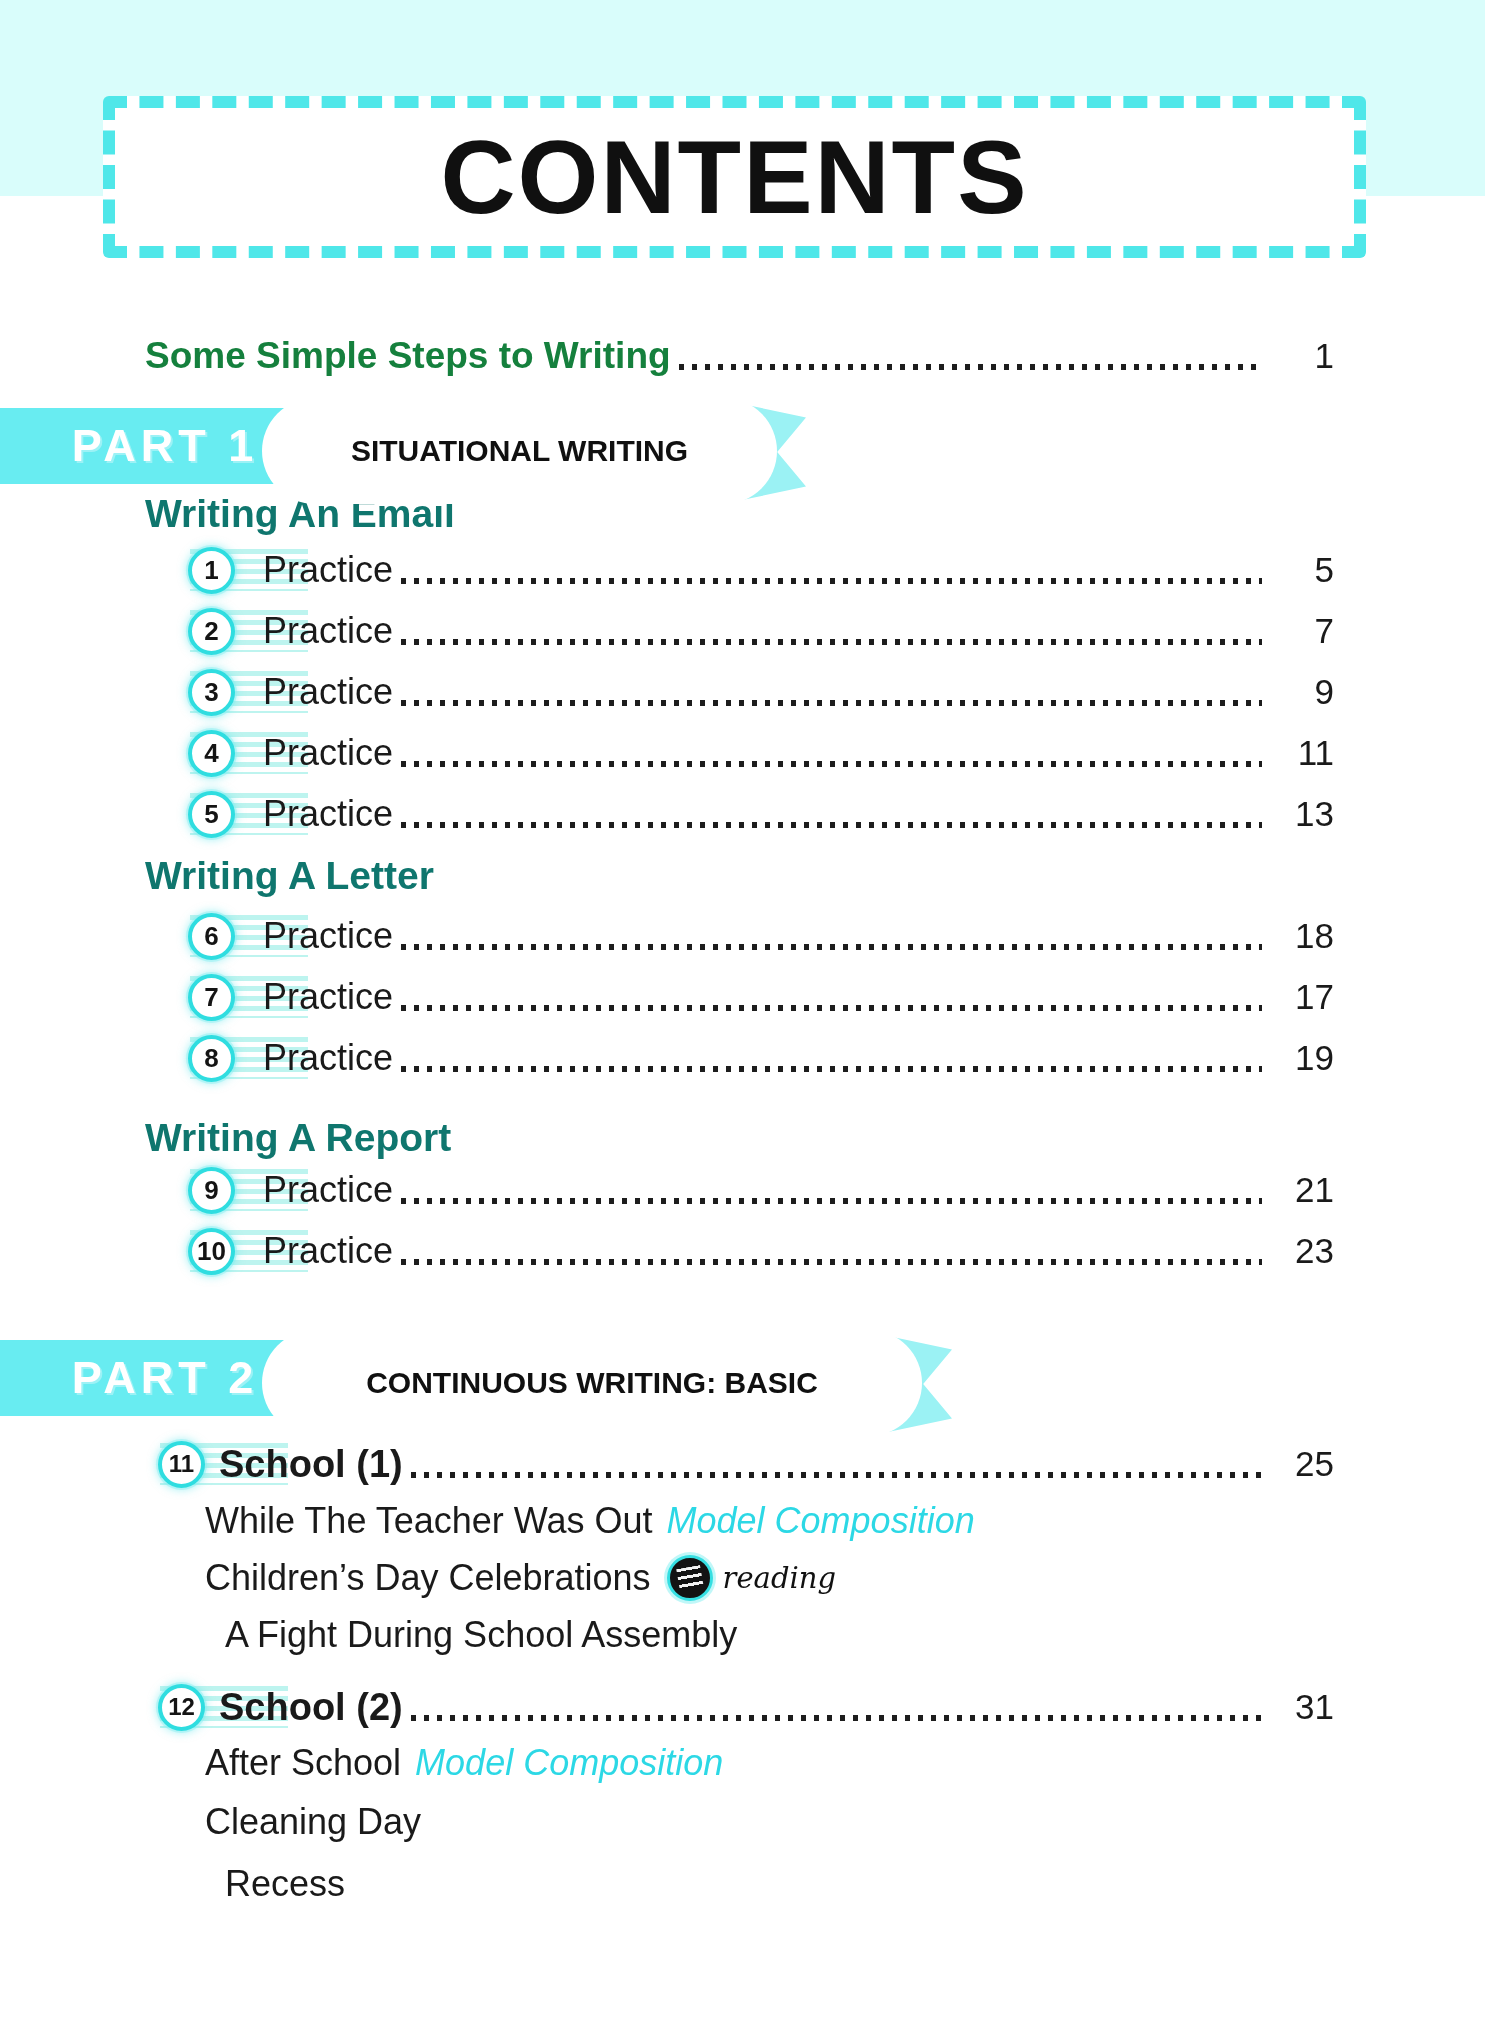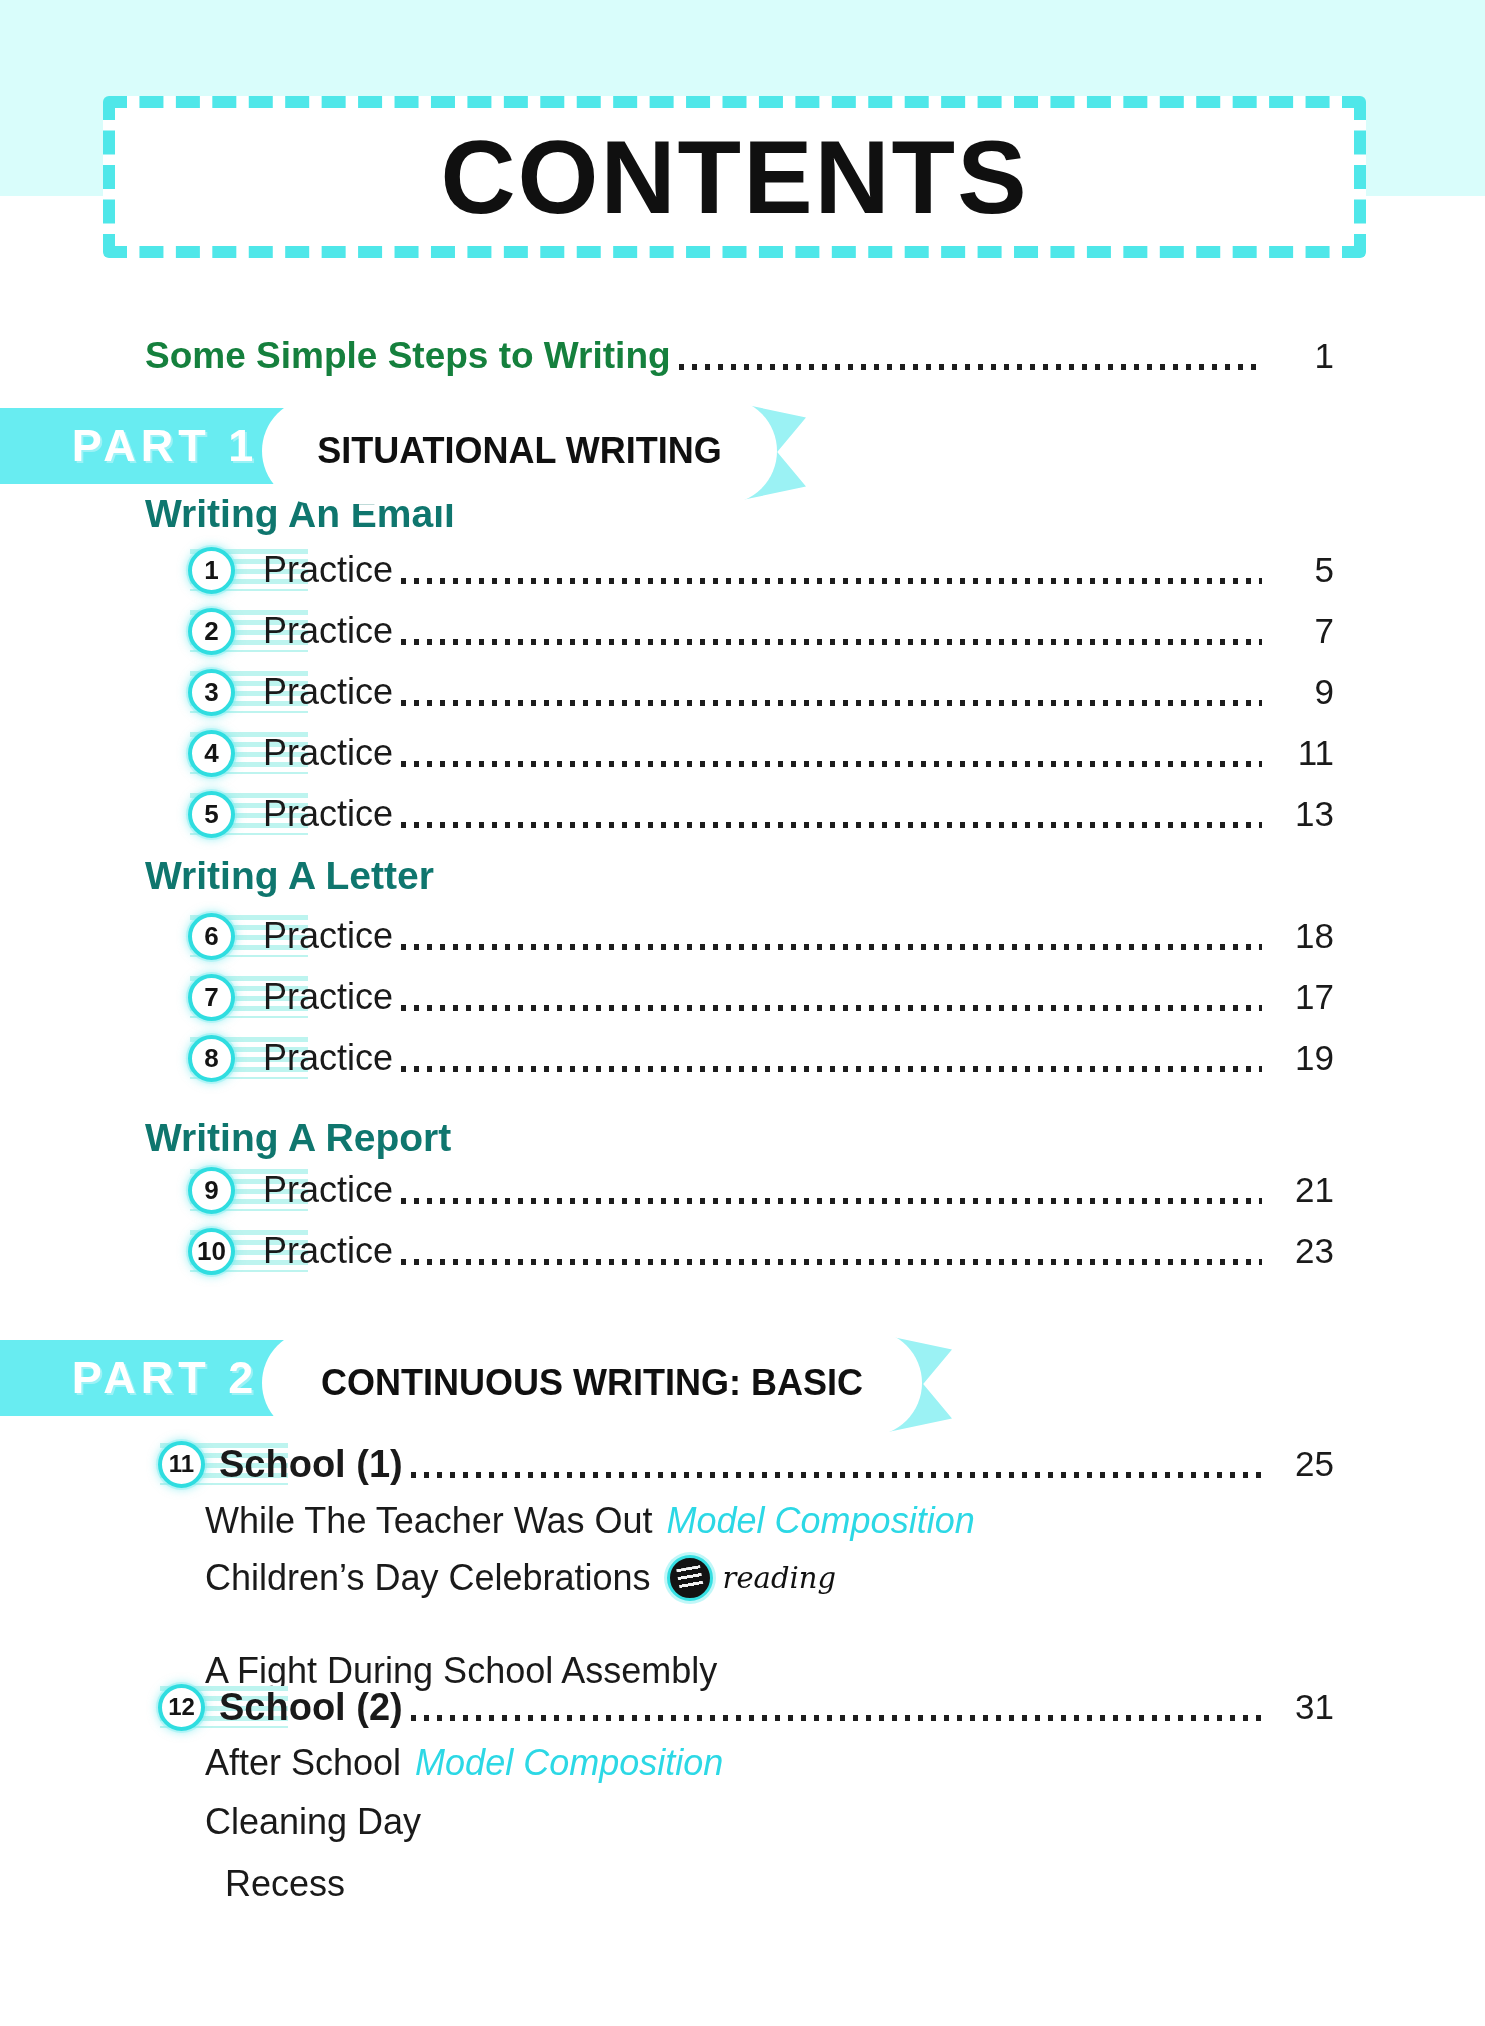--- a/index.html
+++ b/index.html
@@ -42,21 +42,21 @@
   .entry .numcircle{margin-left:13px;font-size:24px;}
   .item-label{font-size:36px;color:#1a1a1a;margin-left:28px;white-space:nowrap;position:relative;z-index:2;}
   .entry .item-label{font-size:38px;font-weight:bold;margin-left:14px;}
   
   .part-bar{position:absolute;left:0;height:76px;background:#68ecf1;}
   .part-label{position:absolute;left:60px;width:210px;height:76px;display:flex;align-items:center;justify-content:center;
     color:#ffffff;font-size:45px;font-weight:bold;letter-spacing:5px;z-index:3;white-space:nowrap;
     text-shadow:2px 2px 0 rgba(255,255,255,.35);}
   .part-bubble{position:absolute;background:#ffffff;border-radius:53px;z-index:2;
     display:flex;align-items:center;justify-content:center;}
-  .part-title{font-size:36px;font-weight:bold;color:#101010;white-space:nowrap;}
+  .part-title{font-size:30px;font-weight:bold;color:#101010;white-space:nowrap;}
   .part-fold{position:absolute;width:64px;height:96px;background:#9bf2f4;z-index:1;
     clip-path:polygon(0 0,100% 14%,55% 50%,100% 86%,0 100%);}
   
   .subrow{position:absolute;left:205px;height:48px;display:flex;align-items:center;
     font-size:36px;color:#1a1a1a;white-space:nowrap;}
   .model-tag{color:#2cd8e5;font-style:italic;margin-left:14px;}
   .badge{width:40px;height:40px;border-radius:50%;background:#131313;border:3px solid #35dfe2;
     box-shadow:0 0 0 3px rgba(140,240,242,.55);margin-left:16px;flex:0 0 auto;
     display:flex;align-items:center;justify-content:center;}
   .badge-lines{width:24px;height:22px;transform:rotate(-10deg);opacity:.95;
@@ -184,21 +184,21 @@
     <span>While The Teacher Was Out</span>
     <span class="model-tag">Model Composition</span>
   </div>
   <div class="subrow" style="top:1554px;">
     <span>Children’s Day Celebrations</span>
     <span class="badge">
         <span class="badge-lines"></span>
       </span>
     <span class="badge-word">reading</span>
   </div>
-  <div class="subrow" style="top:1647px;">
+  <div class="subrow" style="top:1611px;margin-left:20px;">
     <span>A Fight During School Assembly</span>
   </div>
 
   <div class="row entry" style="top:1683px;">
     <span class="stripes"></span>
     <span class="numcircle">12</span>
     <span class="item-label">School (2)</span>
     <span class="leader"></span>
     <span class="pagenum">31</span>
   </div>

